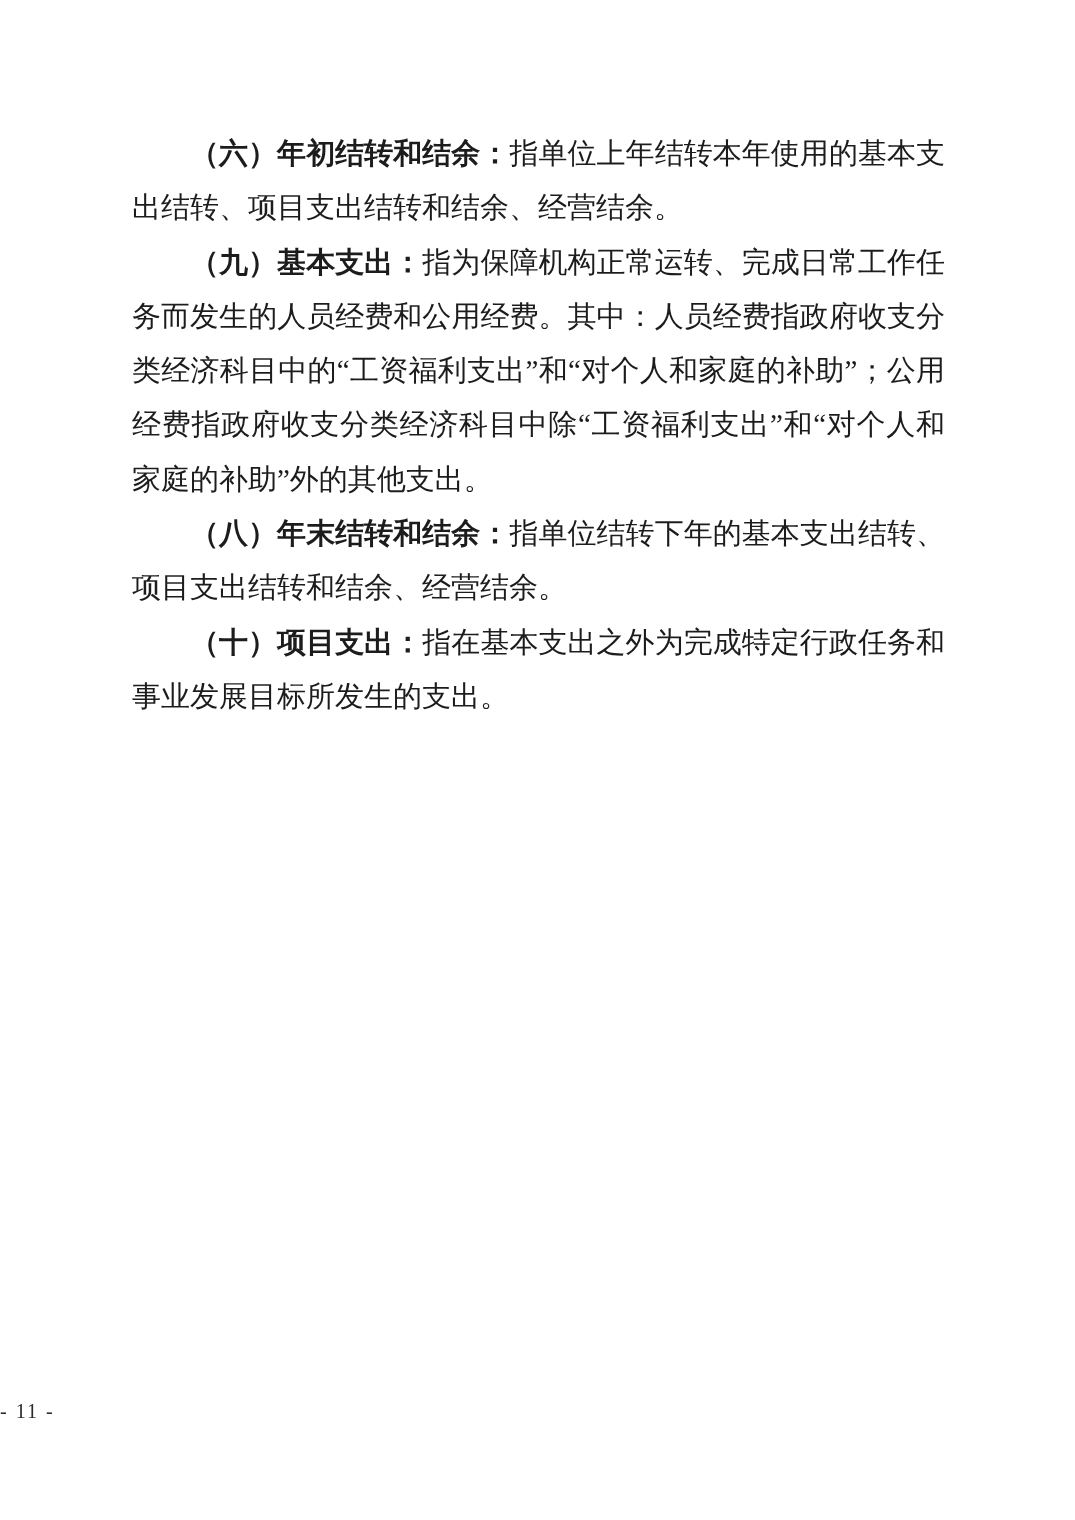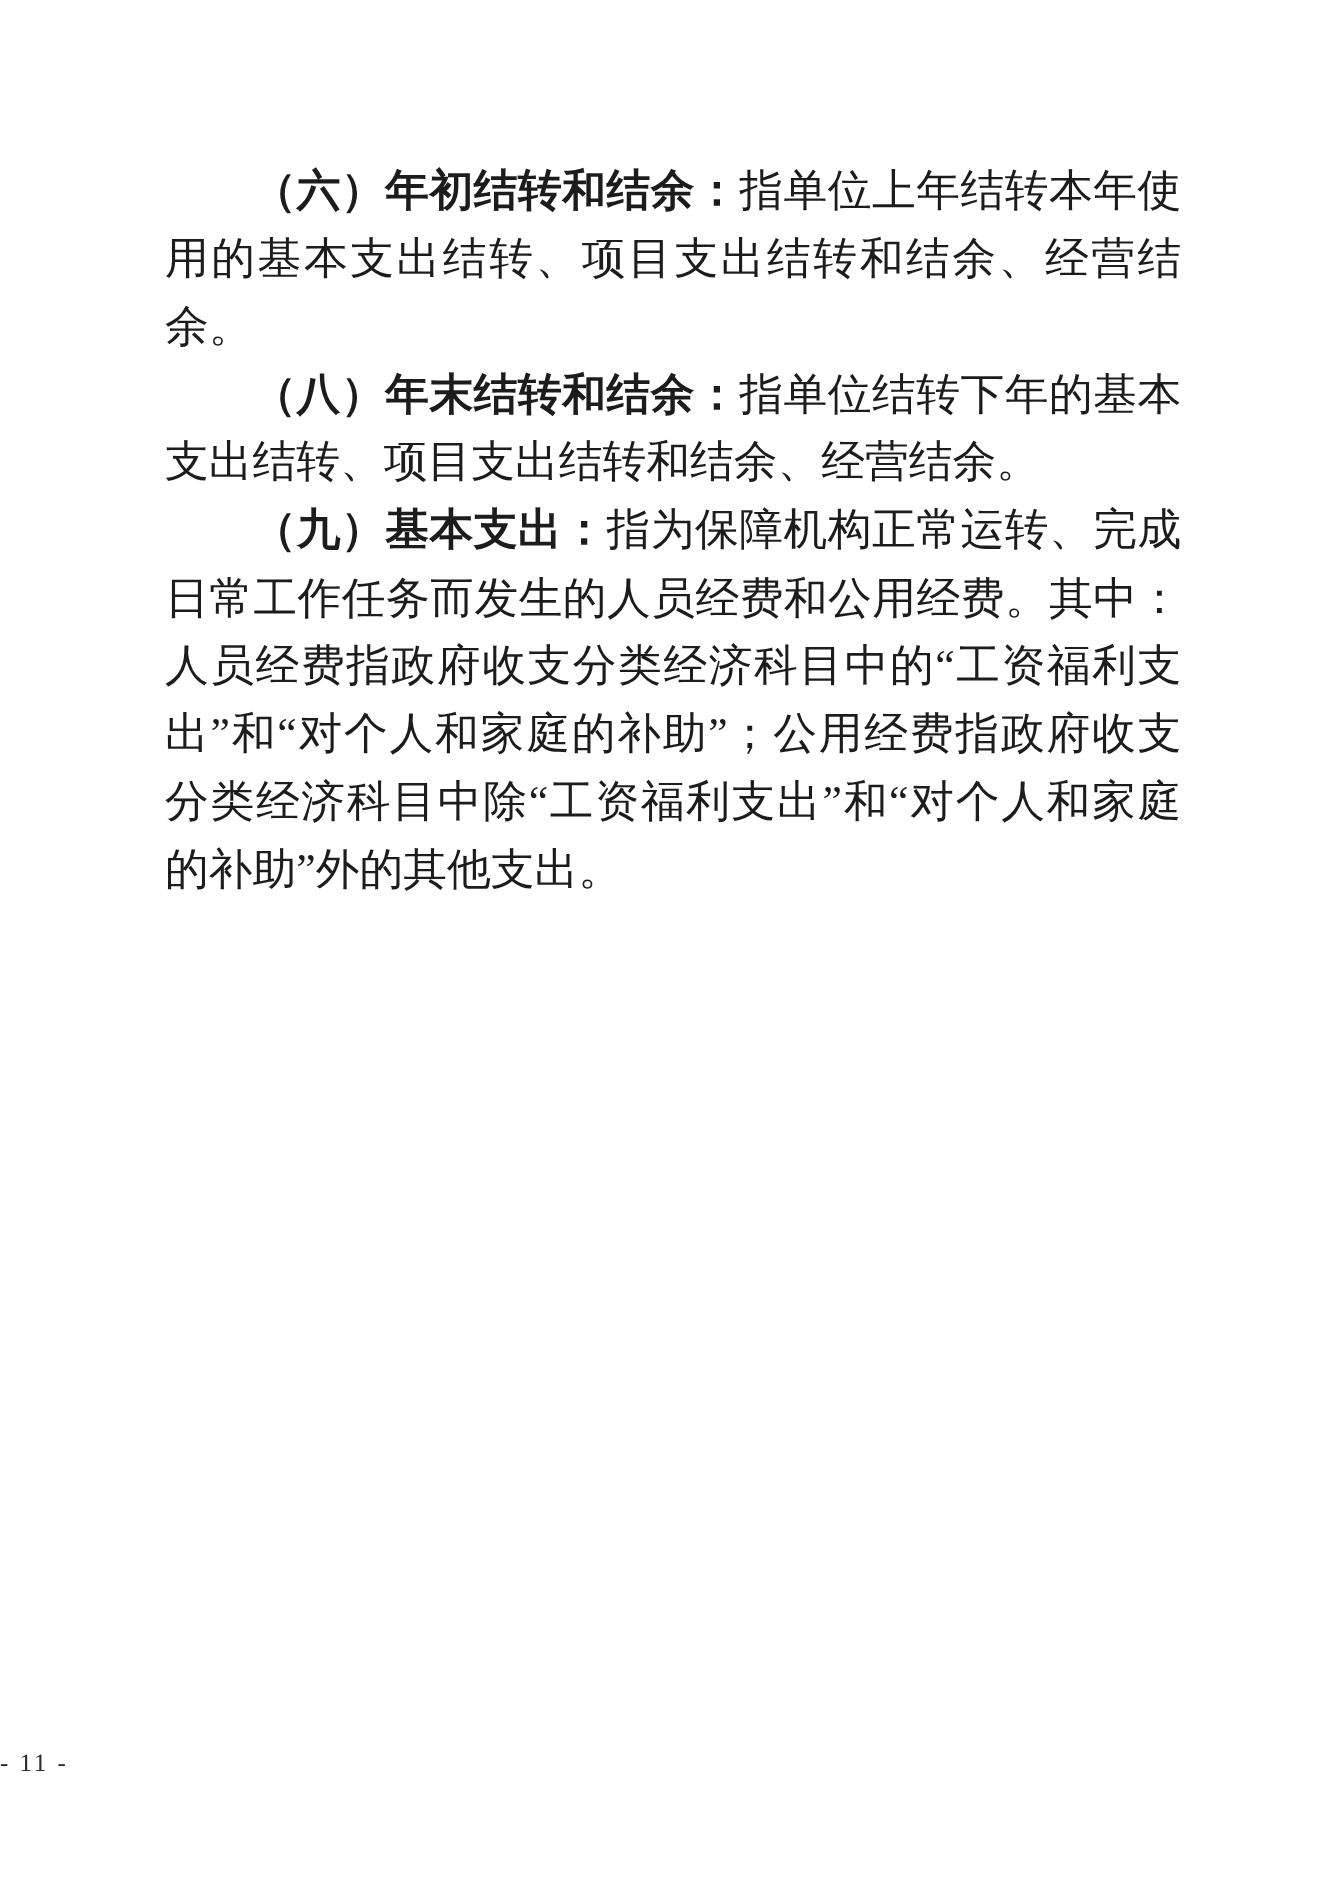--- a/index.html
+++ b/index.html
@@ -15,21 +15,21 @@
     background: #ffffff;
     overflow: hidden;
     font-family: "Liberation Serif", "DejaVu Serif", serif;
     color: #1c1c1c;
   }
   .doc-body {
     position: absolute;
     left: 132px;
     top: 126px;
     width: 813px;
-    font-size: 35px;
+    font-size: 29px;
     line-height: 54.3px;
     text-align: justify;
     letter-spacing: 0;
   }
   .doc-body p {
     margin: 0;
     padding: 0;
     text-indent: 2em;
   }
   .para-head {
@@ -51,24 +51,25 @@
 </style>
 </head>
 <body>
 
 <div class="page">
 
   <div class="doc-body">
     <p><span class="para-head">（六）年初结转和结余：</span><span class="para-body">指单位上年结转本年使用的基本支出结转、项目支出结转和结余、经营结余。</span></p>
 
 
+    <p><span class="para-head">（九）基本支出：</span><span class="para-body">指为保障机构正常运转、完成日常工作任务而发生的人员经费和公用经费。其中：人员经费指政府收支分类经济科目中的“工资福利支出”和“对个人和家庭的补助”；公用经费指政府收支分类经济科目中除“工资福利支出”和“对个人和家庭的补助”外的其他支出。</span></p>
+
     <p><span class="para-head">（八）年末结转和结余：</span><span class="para-body">指单位结转下年的基本支出结转、项目支出结转和结余、经营结余。</span></p>
 
-    <p><span class="para-head">（九）基本支出：</span><span class="para-body">指为保障机构正常运转、完成日常工作任务而发生的人员经费和公用经费。其中：人员经费指政府收支分类经济科目中的“工资福利支出”和“对个人和家庭的补助”；公用经费指政府收支分类经济科目中除“工资福利支出”和“对个人和家庭的补助”外的其他支出。</span></p>
-
+    <p><span class="para-head">（十）项目支出：</span><span class="para-body">指在基本支出之外为完成特定行政任务和事业发展目标所发生的支出。</span></p>
 
 
   </div>
 
   <div class="page-footer">
     <span>- 11 -</span>
   </div>
 
 </div>
 

